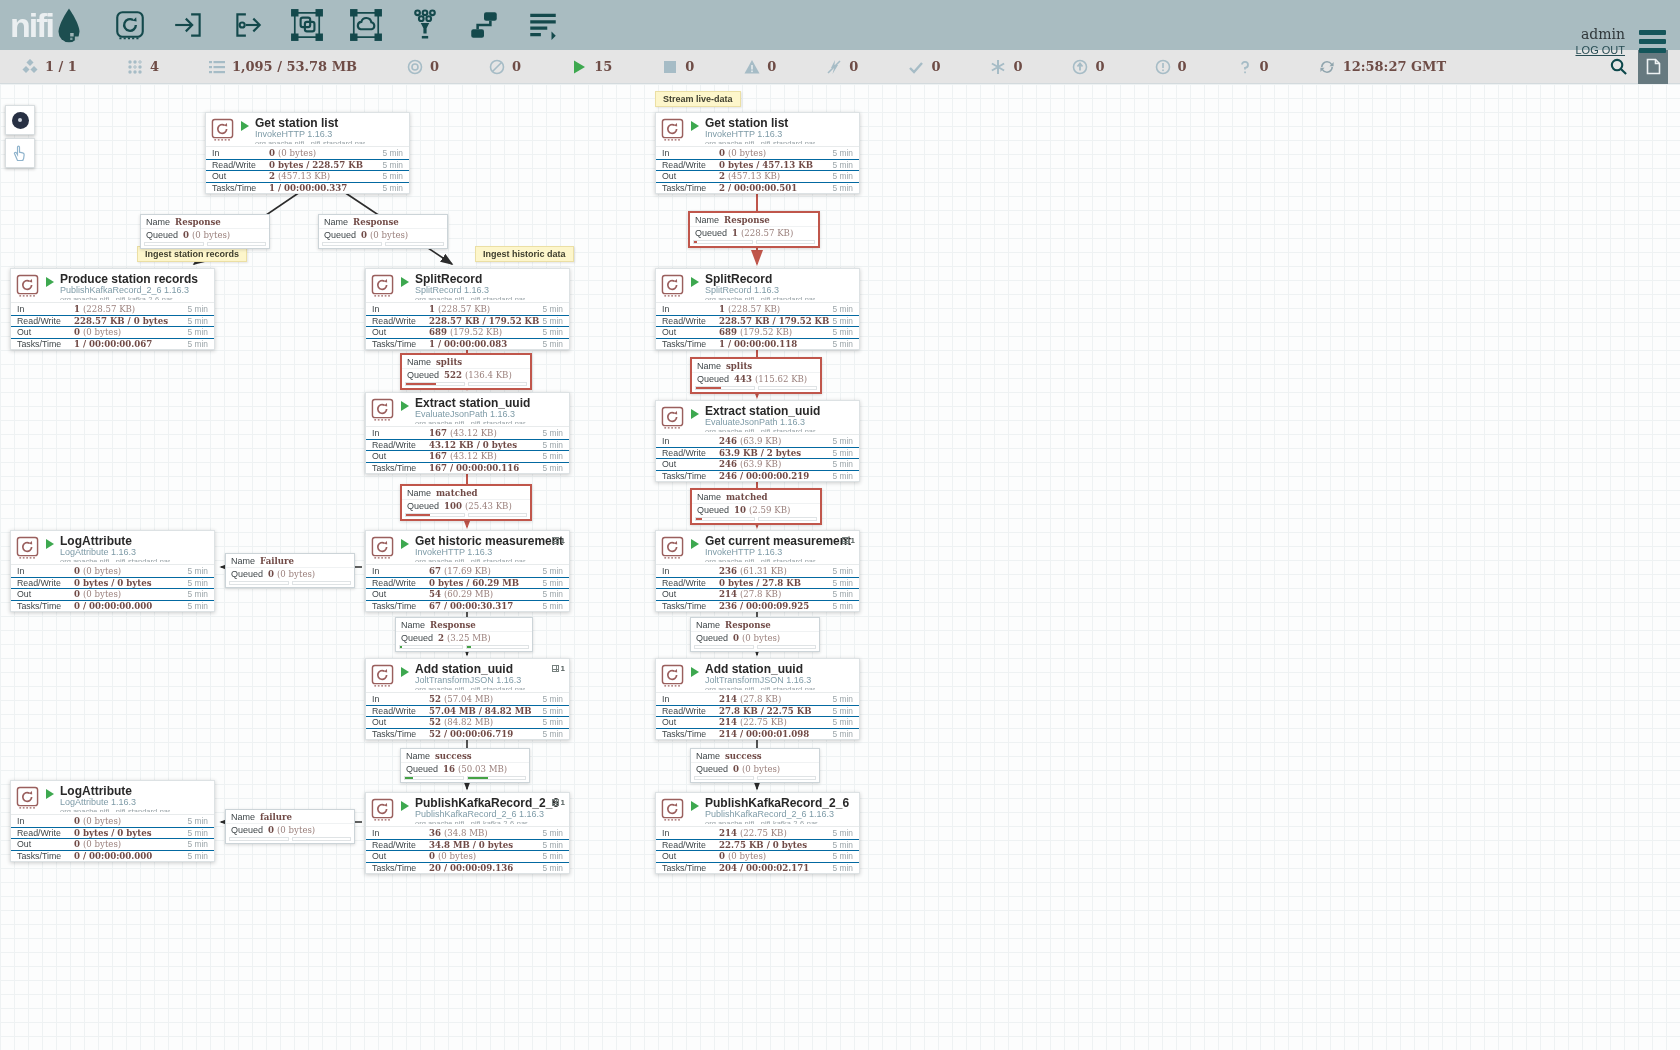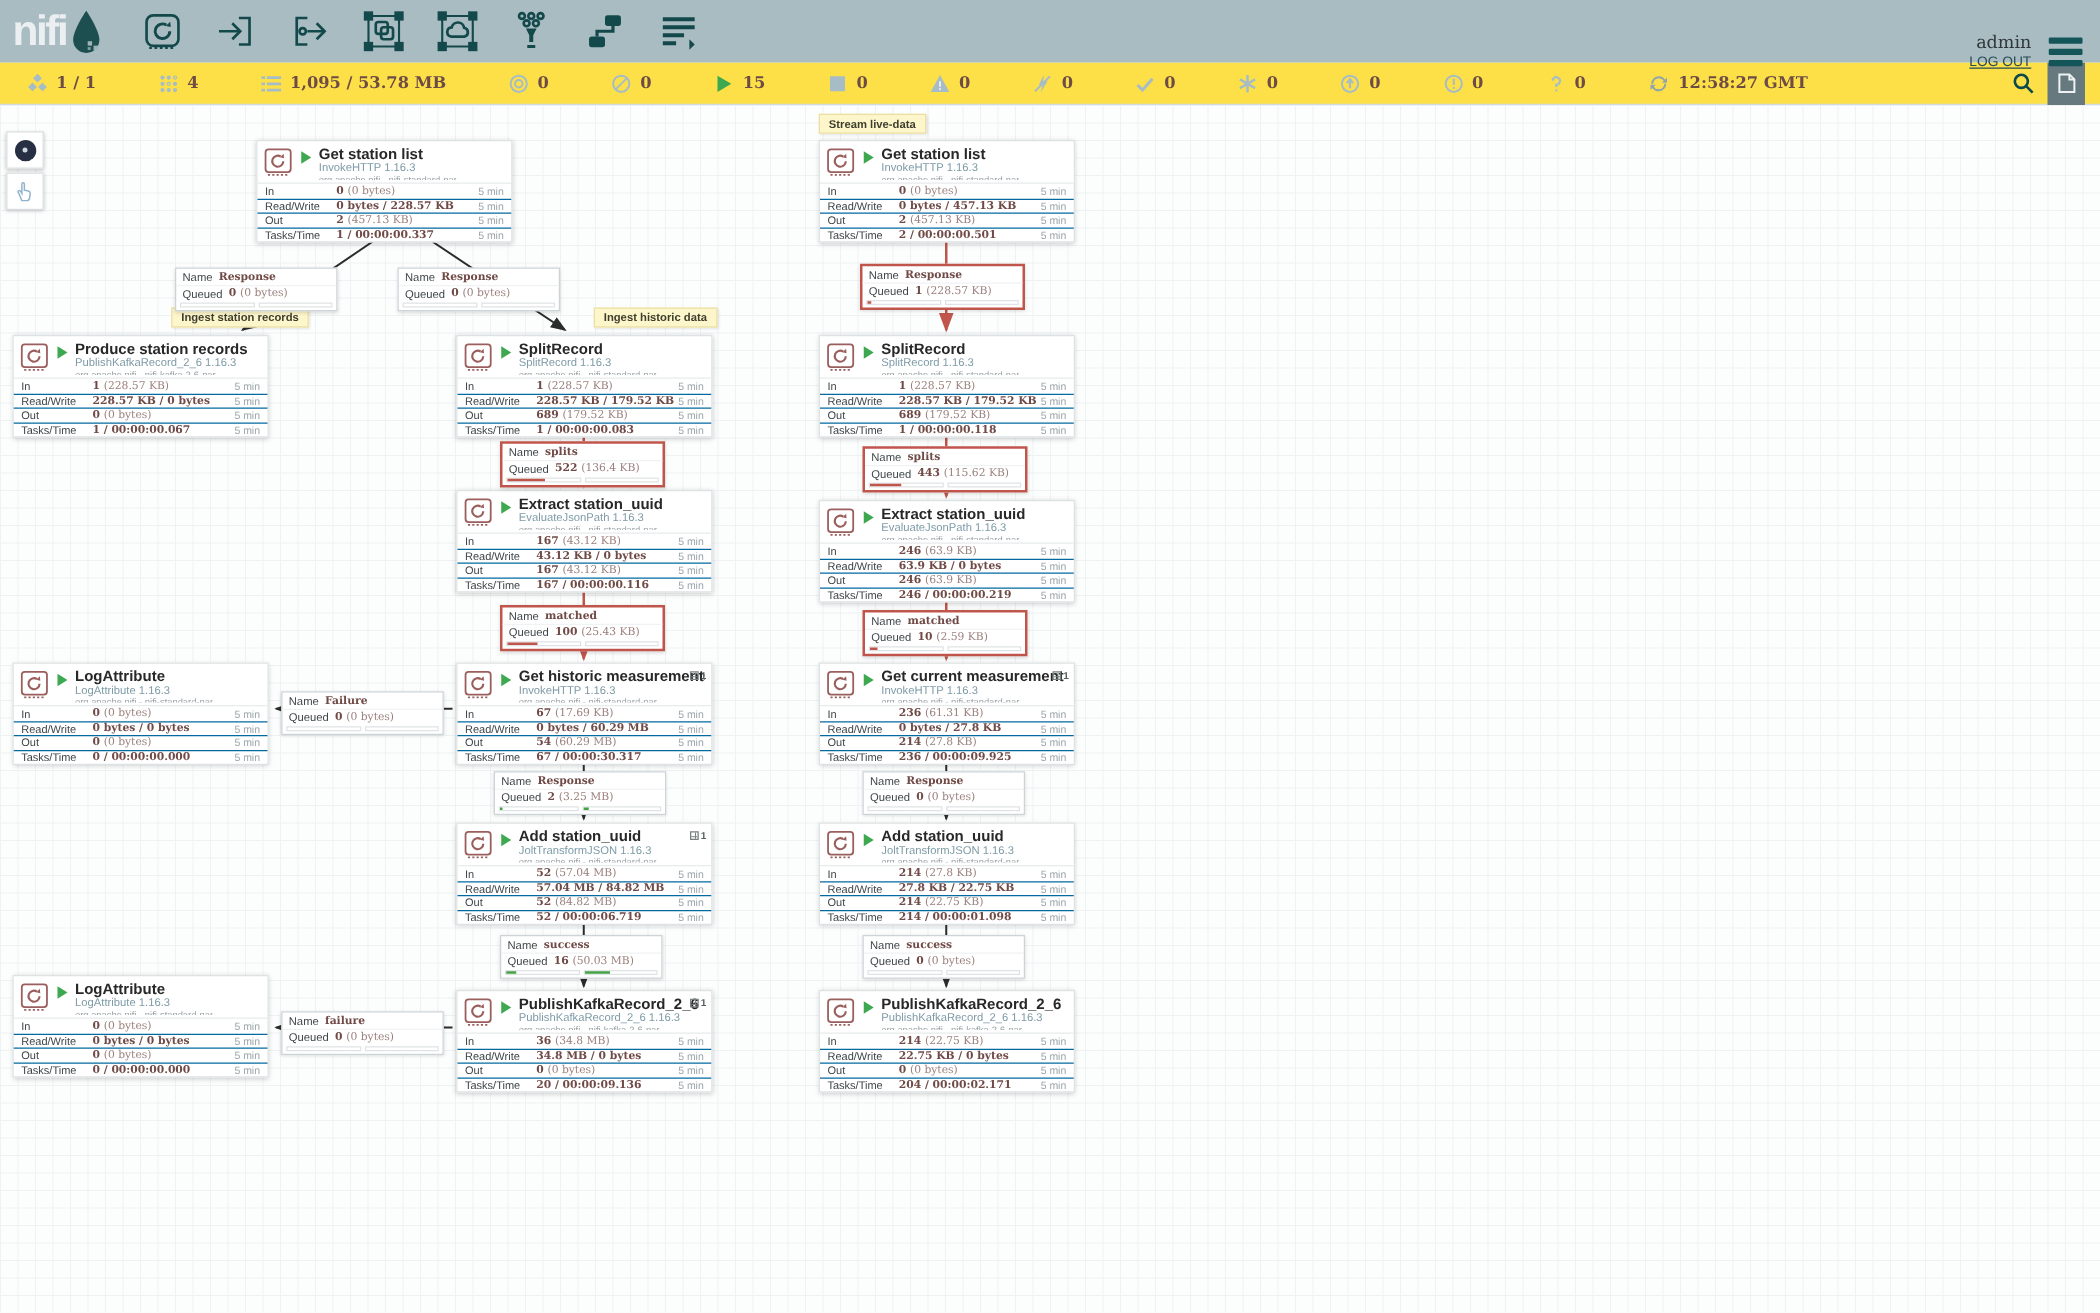--- a/index.html
+++ b/index.html
@@ -17,21 +17,21 @@
   .tbicon { width:34px; height:34px; color:#14494c; display:inline-flex; cursor:grab; }
   .tbicon svg { width:34px; height:34px; }
   .header-right { margin-left:auto; display:flex; align-items:center; gap:14px; margin-right:14px;margin-top:32px; }
   .user-block { text-align:right; }
   .user-name { font-family:"DejaVu Serif", serif; font-size:14px; color:#30373a; }
   .logout { font-size:11px; color:#274c53; text-decoration:underline; cursor:pointer; margin-top:2px; }
   .hamburger { display:flex; flex-direction:column; gap:4px; cursor:pointer; }
   .hamburger i { display:block; width:27px; height:5px; background:#14555a; border-radius:1px; }
 
   
-  .statusbar { position:absolute; top:50px; left:0; right:0; height:34px; background:#fde047;
+  .statusbar { position:absolute; top:50px; left:0; right:0; height:34px; background:#e5e5e5;
                border-bottom:1px solid #d3dadd; display:flex; padding:0 12px; z-index:39; }
   .sb-group { display:flex; align-items:center; gap:50px; margin-left:10px; }
   .sb-item { display:flex; align-items:center; gap:7px; }
   .sb-ico { color:#a6bcc6; display:inline-flex; font-size:15px; line-height:1; }
   .sb-ico svg { width:16px; height:16px; }
   .sb-ico.green { color:#3da84f; }
   .sb-val { font-family:"DejaVu Serif", serif; font-weight:bold; font-size:13px; color:#6e4c46; }
   .sb-time { display:flex; align-items:center; gap:8px; margin-left:50px; }
   .sb-right { margin-left:auto; display:flex; align-items:center; gap:10px; }
   .search-btn { color:#0d484b; display:inline-flex; cursor:pointer; }
@@ -392,21 +392,21 @@
         </div>
         <div class="rows">
           <div class="prow">
             <span class="prow-label">In</span>
             <span class="prow-val">246</span>
             <span class="prow-detail">(63.9 KB)</span>
             <span class="prow-window">5 min</span>
           </div>
           <div class="prow">
             <span class="prow-label">Read/Write</span>
-            <span class="prow-val">63.9 KB / 0 bytes</span>
+            <span class="prow-val">63.9 KB / 2 bytes</span>
             <span class="prow-window">5 min</span>
           </div>
           <div class="prow">
             <span class="prow-label">Out</span>
             <span class="prow-val">246</span>
             <span class="prow-detail">(63.9 KB)</span>
             <span class="prow-window">5 min</span>
           </div>
           <div class="prow">
             <span class="prow-label">Tasks/Time</span>

